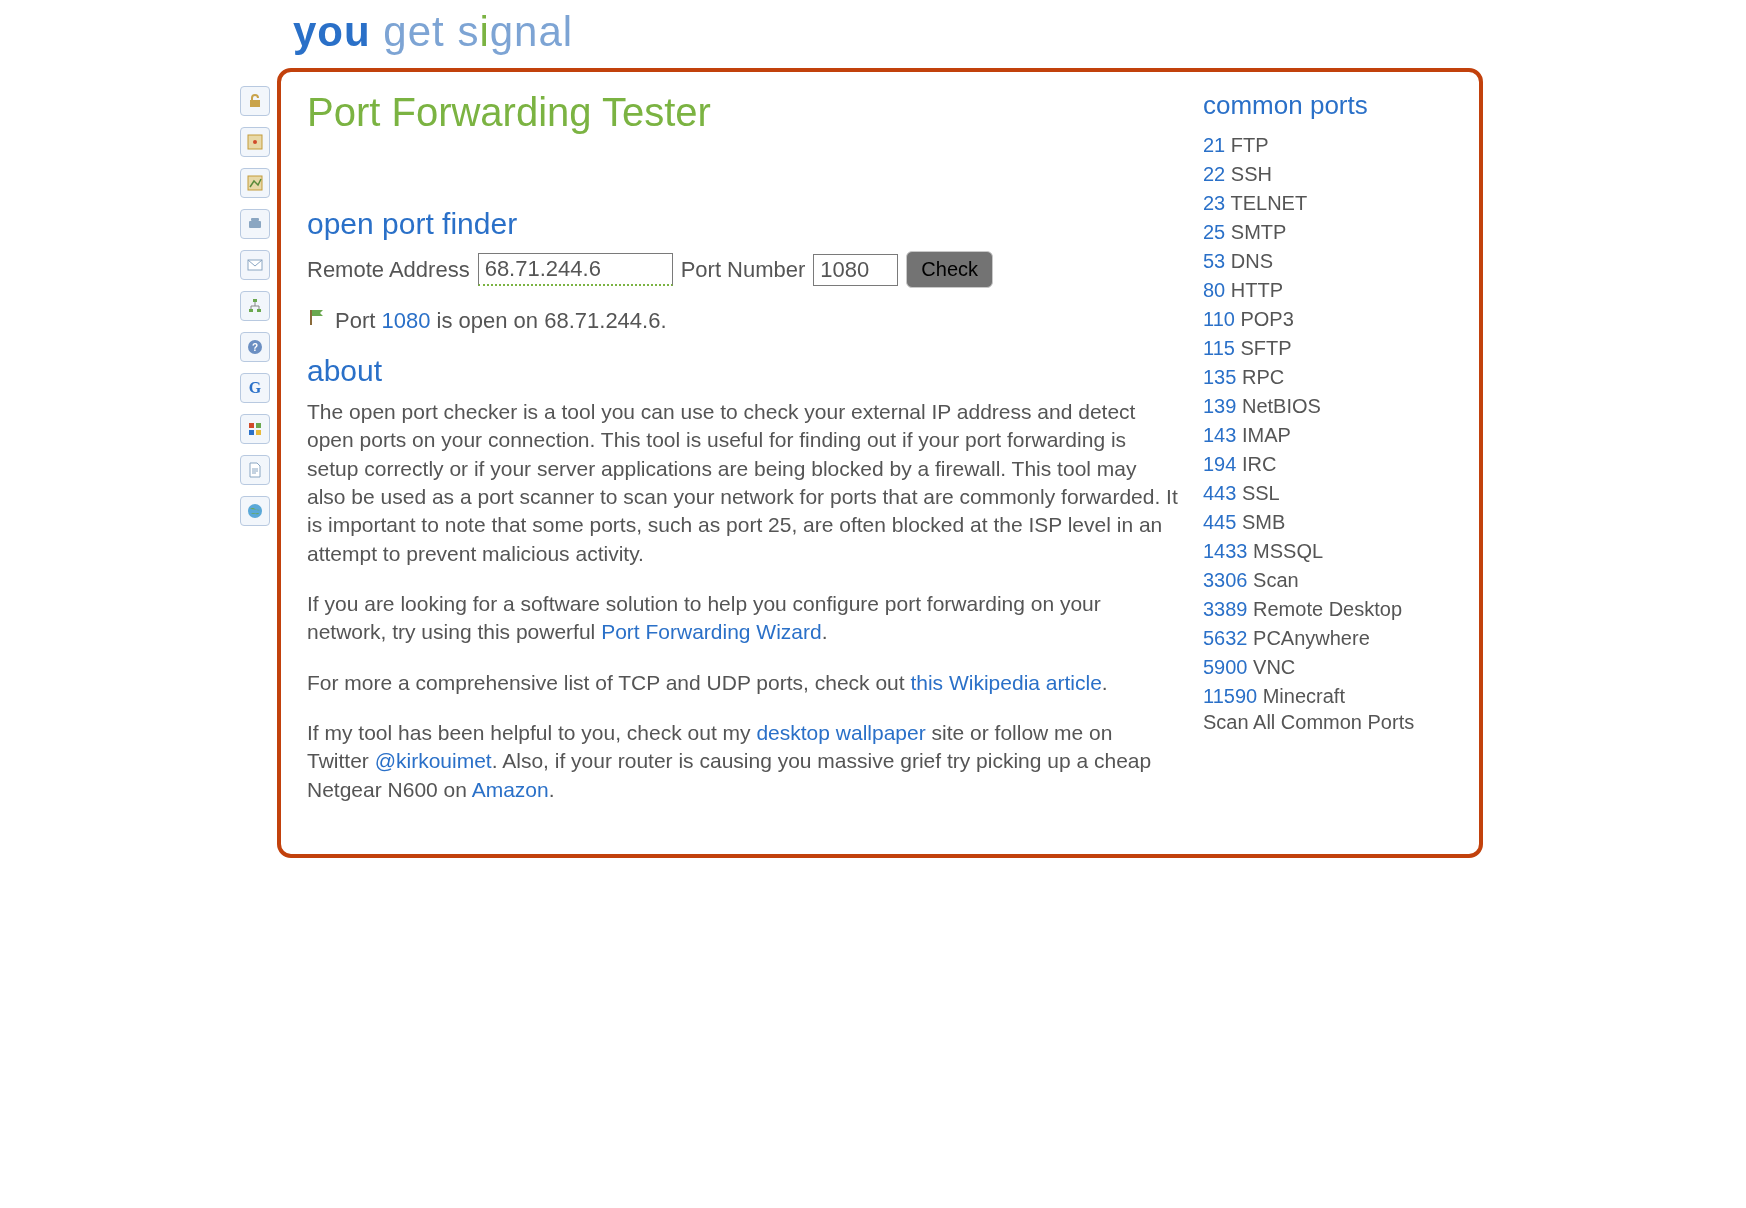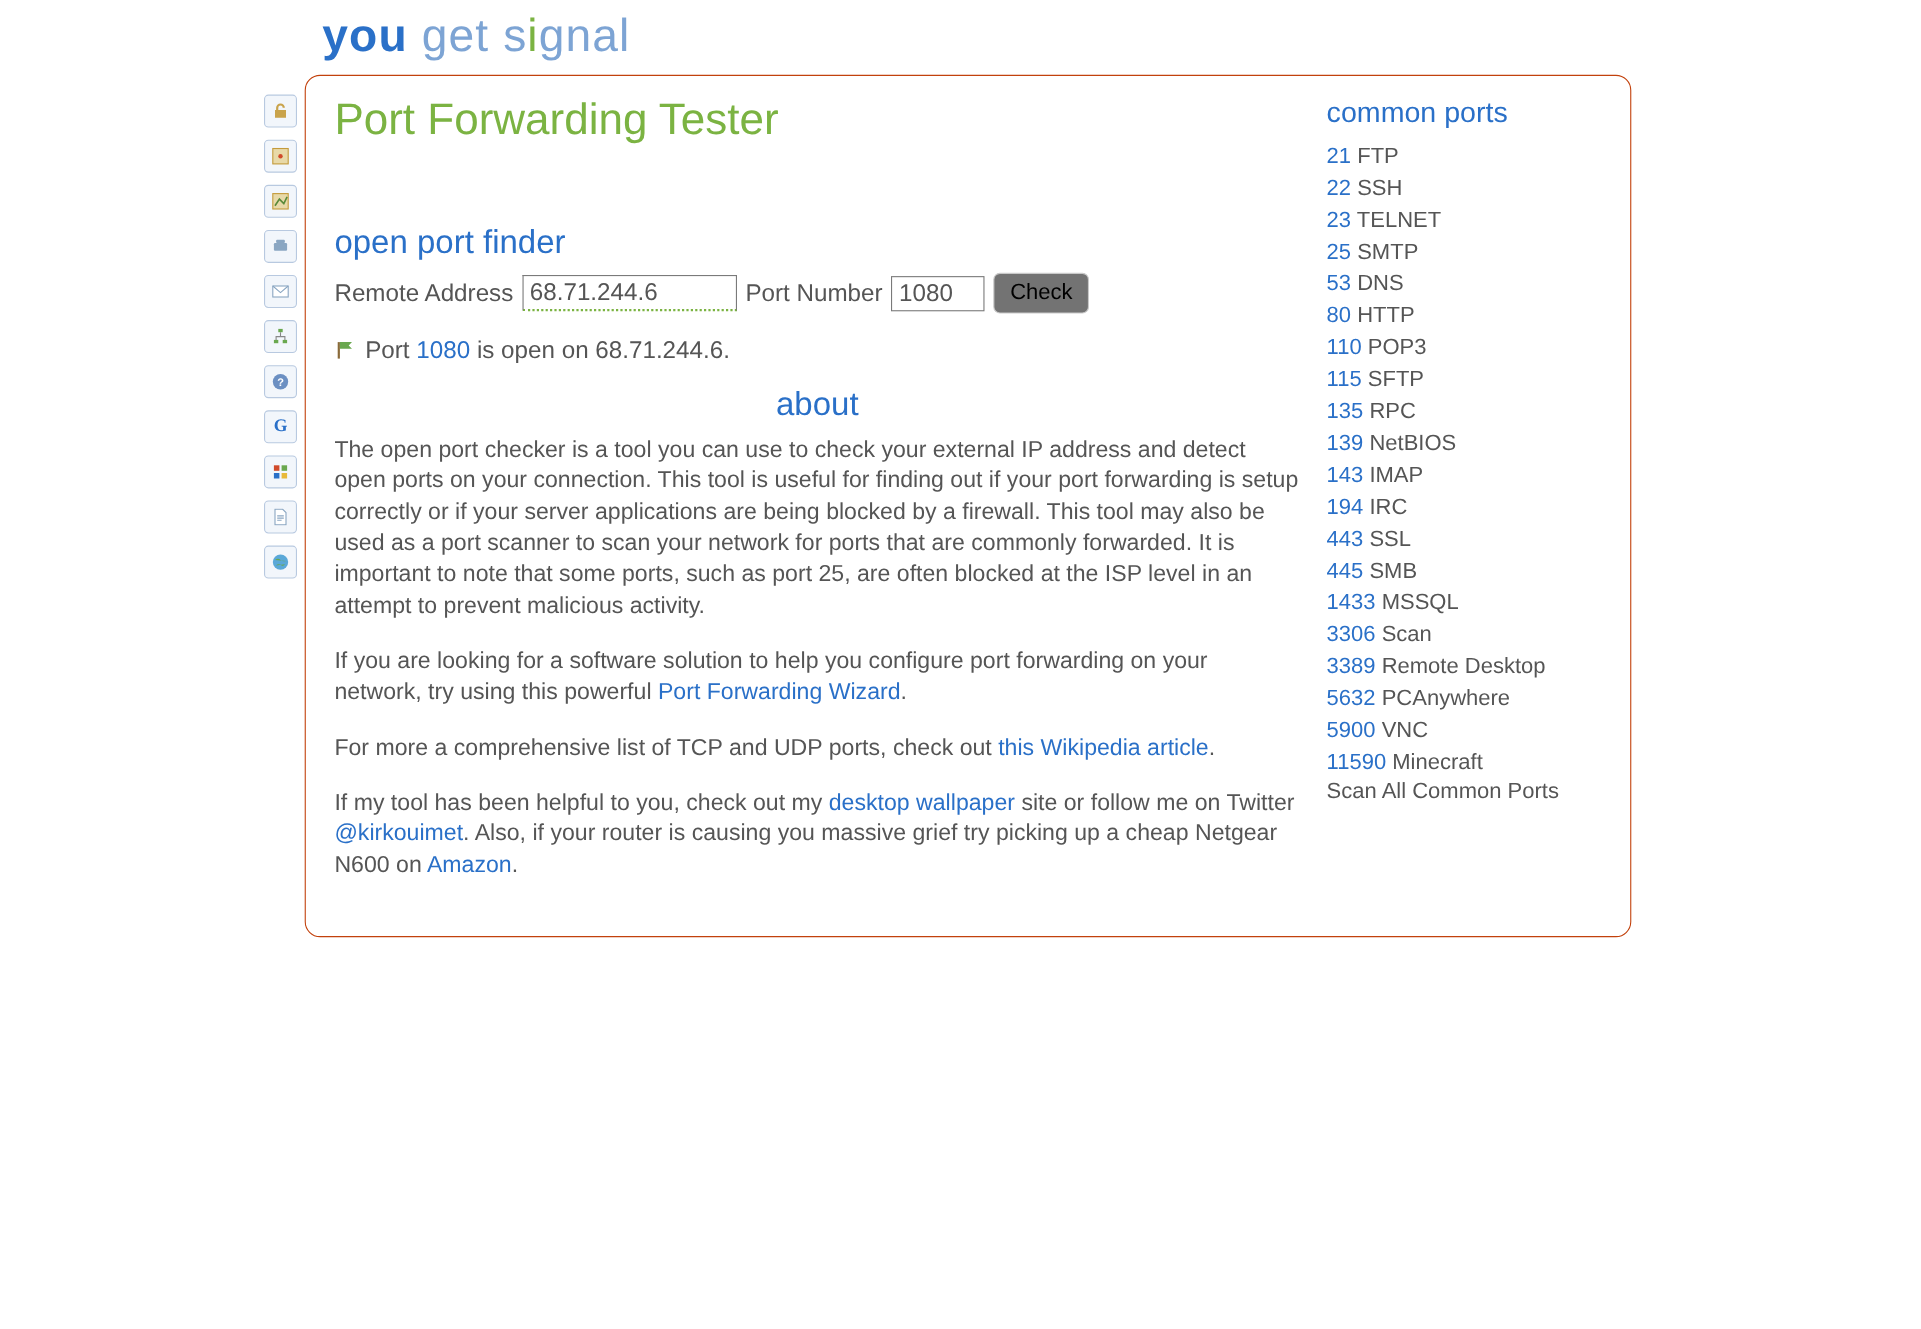--- a/index.html
+++ b/index.html
@@ -50,21 +50,21 @@
       align-items: center;
       justify-content: center;
       cursor: pointer;
     }
     .side-btn svg, .side-btn span.glyph {
       font-size: 16px;
     }
 
     .main-card {
       flex: 1;
-      border: 1px solid #c2410c;
+      border: 4px solid #c2410c;
       border-radius: 14px;
       padding: 18px 26px 28px 26px;
       display: flex;
       gap: 24px;
       margin-right: 30px;
     }
     .content-col {
       flex: 1;
       min-width: 0;
     }
@@ -81,21 +81,20 @@
     }
     h2.section {
       color: #2a70c8;
       font-size: 30px;
       font-weight: 400;
       margin-top: 6px;
       margin-bottom: 10px;
     }
     h2.section.about {
       margin-top: 20px;
-      text-align: center;
     }
     .gap-ext { height: 60px; }
 
     .form-row {
       display: flex;
       align-items: center;
       gap: 8px;
       font-size: 22px;
       color: #555;
       flex-wrap: wrap;
@@ -130,21 +129,21 @@
       color: #2a70c8;
       text-decoration: none;
       font-size: 18px;
       cursor: pointer;
     }
     .status-line {
       margin-top: 20px;
       font-size: 22px;
       color: #555;
       display: flex;
-      align-items: center;
+      align-items: flex-start;
       gap: 8px;
     }
     .status-line .port-link { color: #2a70c8; }
     .flag-icon {
       width: 20px; height: 18px;
       display:inline-block;
     }
 
     .about-text p {
       font-size: 21px;

